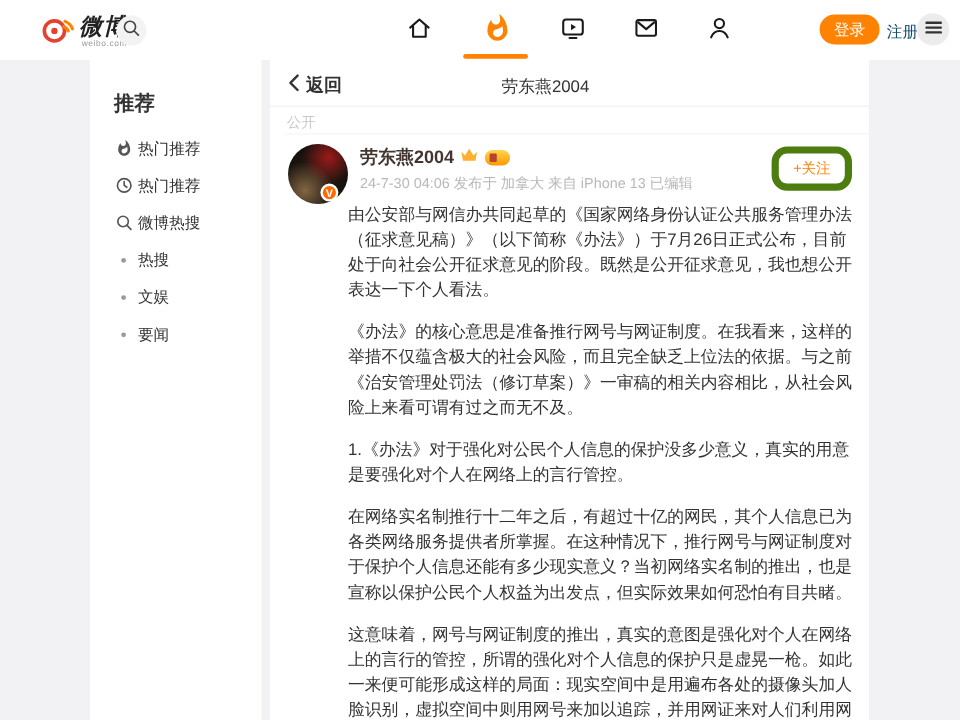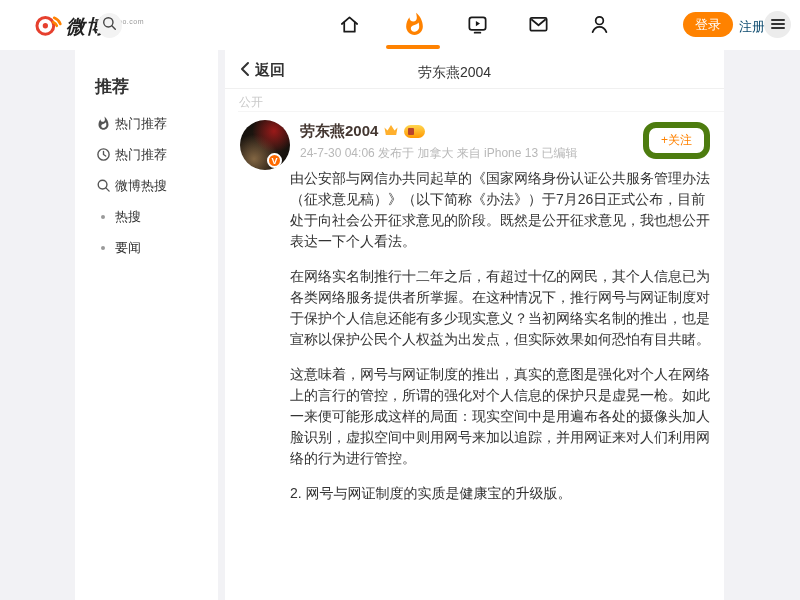--- a/index.html
+++ b/index.html
@@ -7,21 +7,21 @@
   body {
     position: relative;
     background:#f2f2f5;
     font-family:"Liberation Sans", sans-serif;
     overflow:hidden;
     color:#333;
   }
   
   .navbar { position:absolute; left:0; top:0; width:800px; height:50px; background:#fff; z-index:5; }
   .logo { position:absolute; left:33px; top:9px; display:flex; align-items:center; cursor:pointer; }
-  .logo-text { margin-left:3px; display:flex; line-height:1; }
+  .logo-text { margin-left:3px; display:flex; flex-direction:column; line-height:1; }
   .logo-title { font-size:19px; font-weight:bold; font-style:italic; color:#222; letter-spacing:1px; }
   .logo-sub { font-size:7px; color:#999; margin-top:1px; text-align:right; letter-spacing:.5px; }
   .search-btn { position:absolute; left:97px; top:13px; width:25px; height:25px; border-radius:50%;
     background:#f3f3f3; display:flex; align-items:center; justify-content:center; cursor:pointer; }
   .nav-item { position:absolute; top:13px; width:26px; height:26px; display:flex;
     align-items:center; justify-content:center; cursor:pointer; }
   .nav-home   { left:336px; }
   .nav-hot    { left:401px; }
   .nav-video  { left:464px; }
   .nav-mail   { left:525px; }
@@ -192,20 +192,24 @@
     </span>
     <span>微博热搜</span>
   </div>
 
 
   <div class="side-item">
     <span class="side-dot"></span>
     <span>热搜</span>
   </div>
 
+  <div class="side-item">
+    <span class="side-dot"></span>
+    <span>文娱</span>
+  </div>
 
   <div class="side-item">
     <span class="side-dot"></span>
     <span>要闻</span>
   </div>
 </div>
 
 <div class="main">
 
   <div class="back-btn">
@@ -235,17 +239,19 @@
     </span>
     <span class="vip-pill"></span>
   </div>
 
   <div class="post-meta">24-7-30 04:06 发布于 加拿大 来自 iPhone 13 已编辑</div>
 
   <button class="follow-btn">+关注</button>
 
   <div class="post-body">
     <p>由公安部与网信办共同起草的《国家网络身份认证公共服务管理办法（征求意见稿）》（以下简称《办法》）于7月26日正式公布，目前处于向社会公开征求意见的阶段。既然是公开征求意见，我也想公开表达一下个人看法。</p>
+    <p>《办法》的核心意思是准备推行网号与网证制度。在我看来，这样的举措不仅蕴含极大的社会风险，而且完全缺乏上位法的依据。与之前《治安管理处罚法（修订草案）》一审稿的相关内容相比，从社会风险上来看可谓有过之而无不及。</p>
+    <p>1.《办法》对于强化对公民个人信息的保护没多少意义，真实的用意是要强化对个人在网络上的言行管控。</p>
     <p>在网络实名制推行十二年之后，有超过十亿的网民，其个人信息已为各类网络服务提供者所掌握。在这种情况下，推行网号与网证制度对于保护个人信息还能有多少现实意义？当初网络实名制的推出，也是宣称以保护公民个人权益为出发点，但实际效果如何恐怕有目共睹。</p>
     <p>这意味着，网号与网证制度的推出，真实的意图是强化对个人在网络上的言行的管控，所谓的强化对个人信息的保护只是虚晃一枪。如此一来便可能形成这样的局面：现实空间中是用遍布各处的摄像头加人脸识别，虚拟空间中则用网号来加以追踪，并用网证来对人们利用网络的行为进行管控。</p>
     <p>2. 网号与网证制度的实质是健康宝的升级版。</p>
   </div>
 </div>
 
 </body></html>

